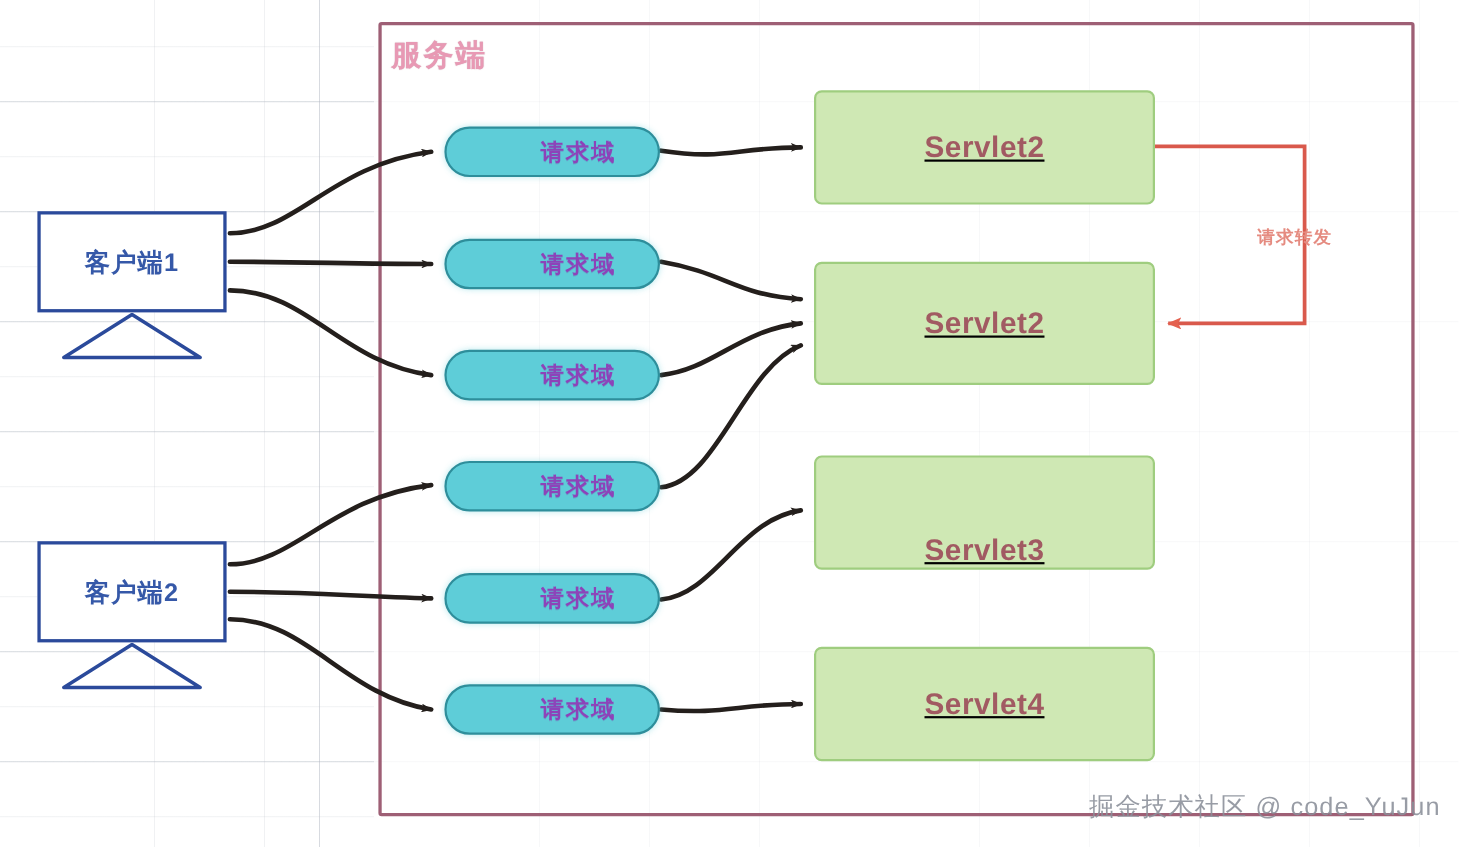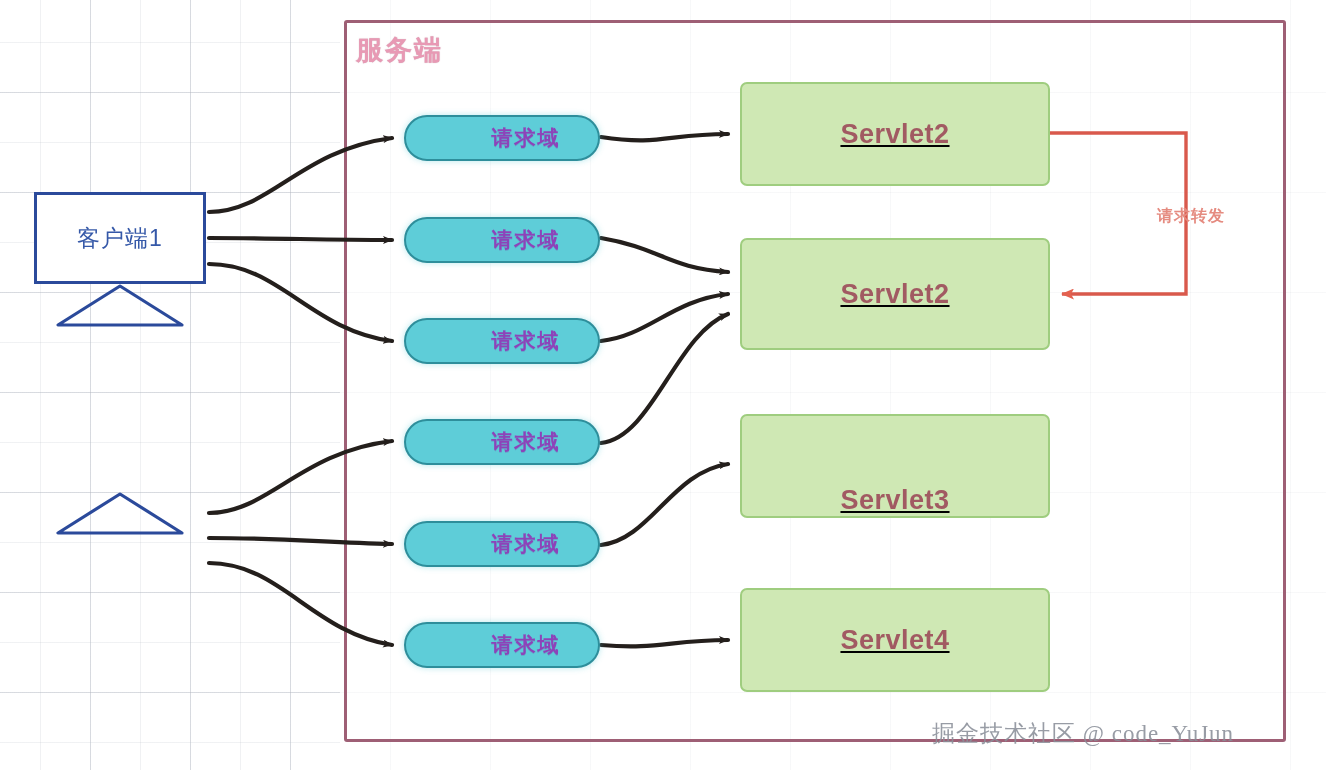--- a/index.html
+++ b/index.html
@@ -59,21 +59,21 @@
   
   .client{position:absolute;}
   .client .screen{
     width:172px;height:92px;
     border:3px solid #2b4a9b;
     background:#ffffff;
     box-sizing:border-box;
     display:flex;align-items:center;justify-content:center;
   }
   .client .screen span{
-    font-size:23px;font-weight:normal;color:#3558a8;letter-spacing:1px;
+    font-size:23px;font-weight:bold;color:#3558a8;letter-spacing:1px;
     white-space:nowrap;
   }
   .client .stand{display:block;margin-top:0px;}
 
   
   .pill{
     position:absolute;
     width:196px;height:46px;
     background:#5ecdd8;
     border:2px solid #2e8e9b;
@@ -101,29 +101,29 @@
   }
   .servlet span{
     font-size:27px;font-weight:bold;color:#a15a62;
     letter-spacing:.5px;white-space:nowrap;
   }
 
   
   .fwd-label{
     position:absolute;left:1143px;top:206px;
     font-size:16px;font-weight:bold;color:#e58b80;
-    letter-spacing:1px;white-space:nowrap;margin-left:14px;
+    letter-spacing:1px;white-space:nowrap;
   }
 
   
   .watermark{
-    position:absolute;left:932px;top:718px;
+    position:absolute;left:990px;top:718px;
     font-size:23px;color:#8a8f99;opacity:.88;
     white-space:nowrap;letter-spacing:1px;
-    font-family:Liberation Serif, serif;
+    font-family:Liberation Sans, sans-serif;
   }
 </style>
 </head>
 <body>
 
 <div id="stage">
 
   <div class="grid-bg"></div>
   <div class="grid-bg2"></div>
 
@@ -171,20 +171,23 @@
   <div class="client" style="left:34px;top:192px;">
     <div class="screen">
       <span>客户端1</span>
     </div>
     <svg class="stand" width="172" height="45" viewBox="0 0 172 45">
       <path d="M86,2 L24,41 L148,41 Z" fill="none" stroke="#2b4a9b" stroke-width="3.2" stroke-linejoin="round"></path>
     </svg>
   </div>
 
   <div class="client" style="left:34px;top:492px;">
+    <div class="screen">
+      <span>客户端2</span>
+    </div>
     <svg class="stand" width="172" height="45" viewBox="0 0 172 45">
       <path d="M86,2 L24,41 L148,41 Z" fill="none" stroke="#2b4a9b" stroke-width="3.2" stroke-linejoin="round"></path>
     </svg>
   </div>
 
   <div class="pill" style="left:404px;top:115px;">
     <span>请求域</span>
   </div>
   <div class="pill" style="left:404px;top:217px;">
     <span>请求域</span>

